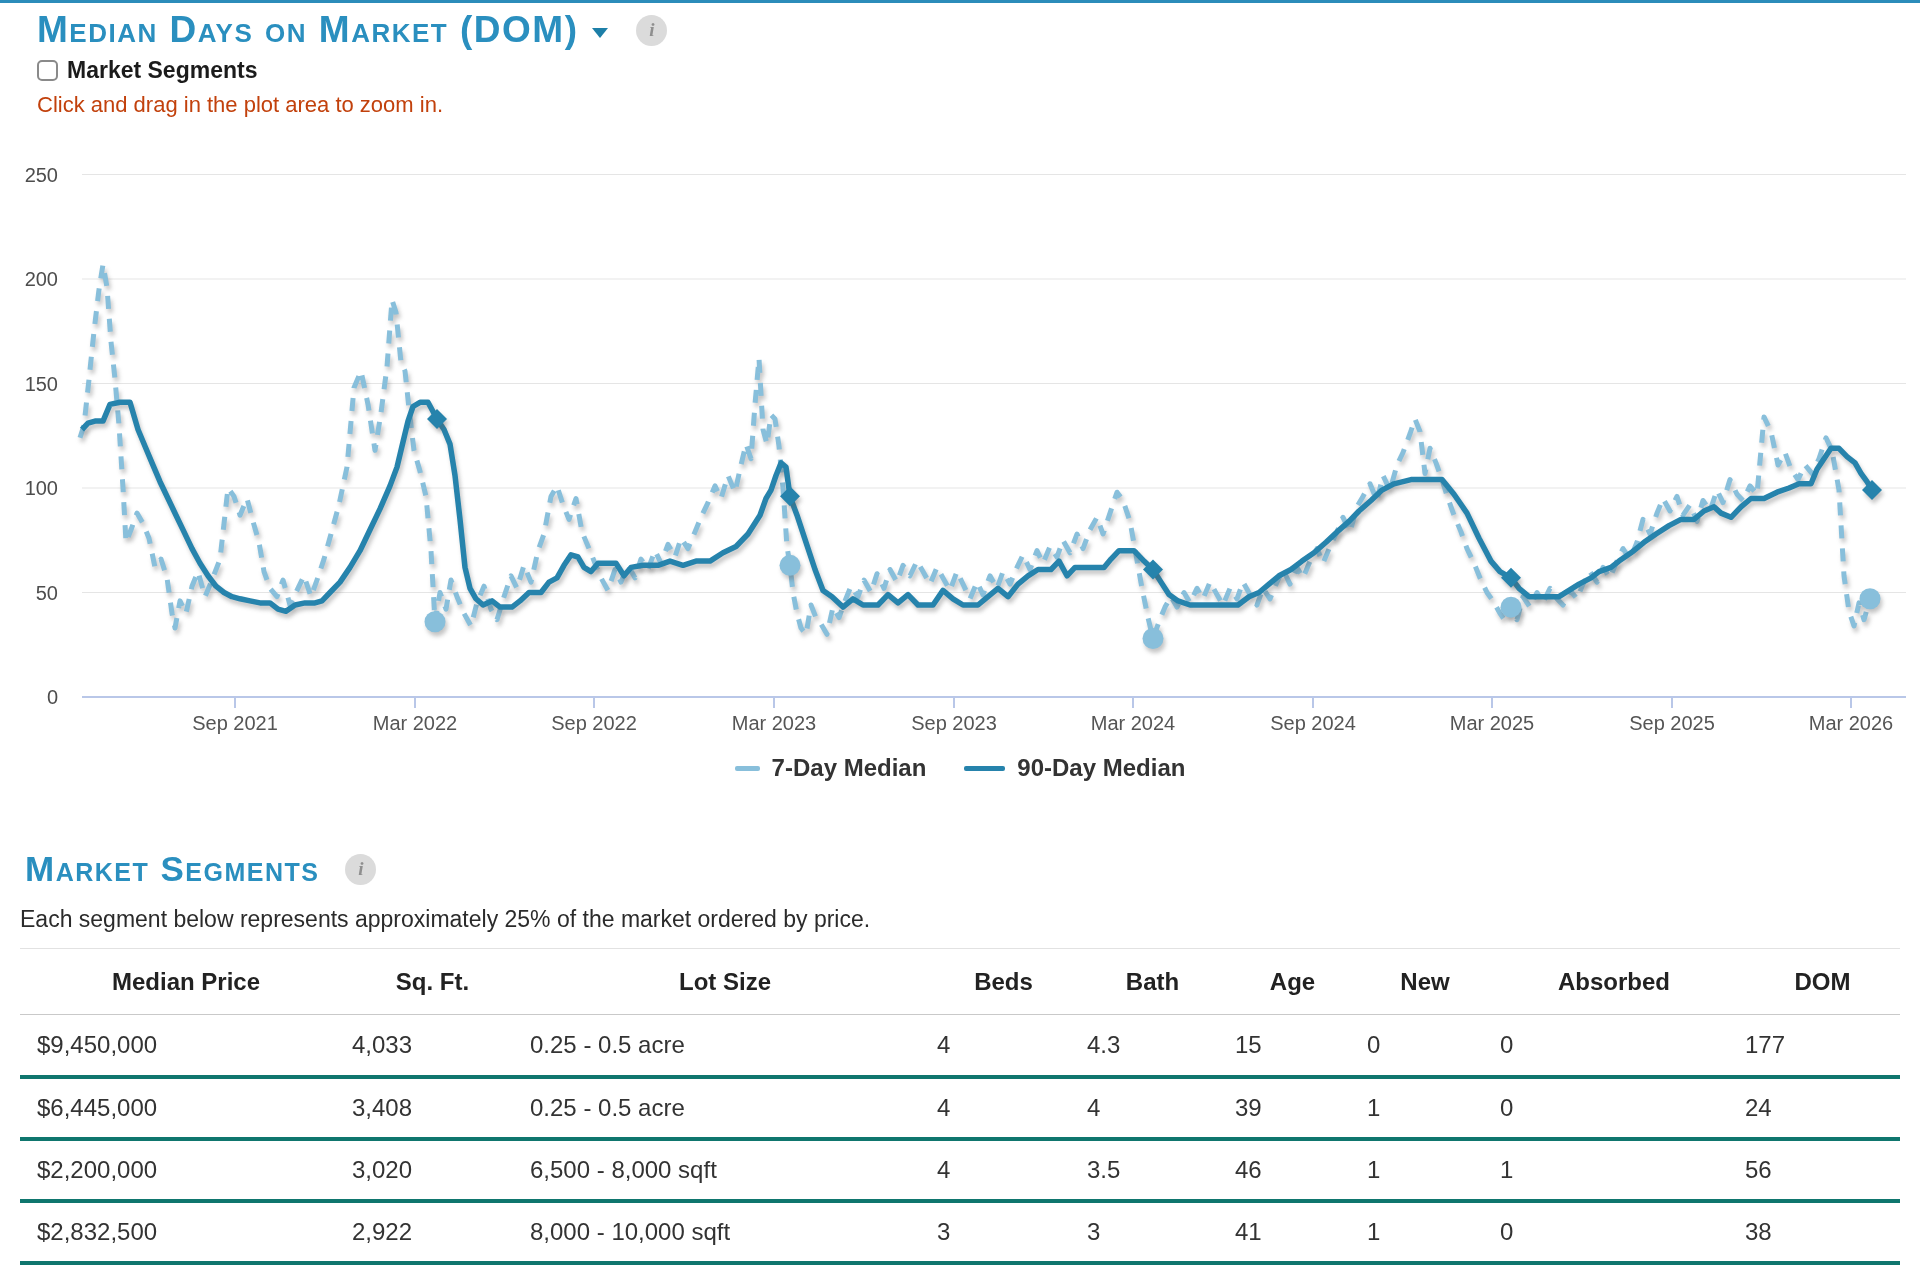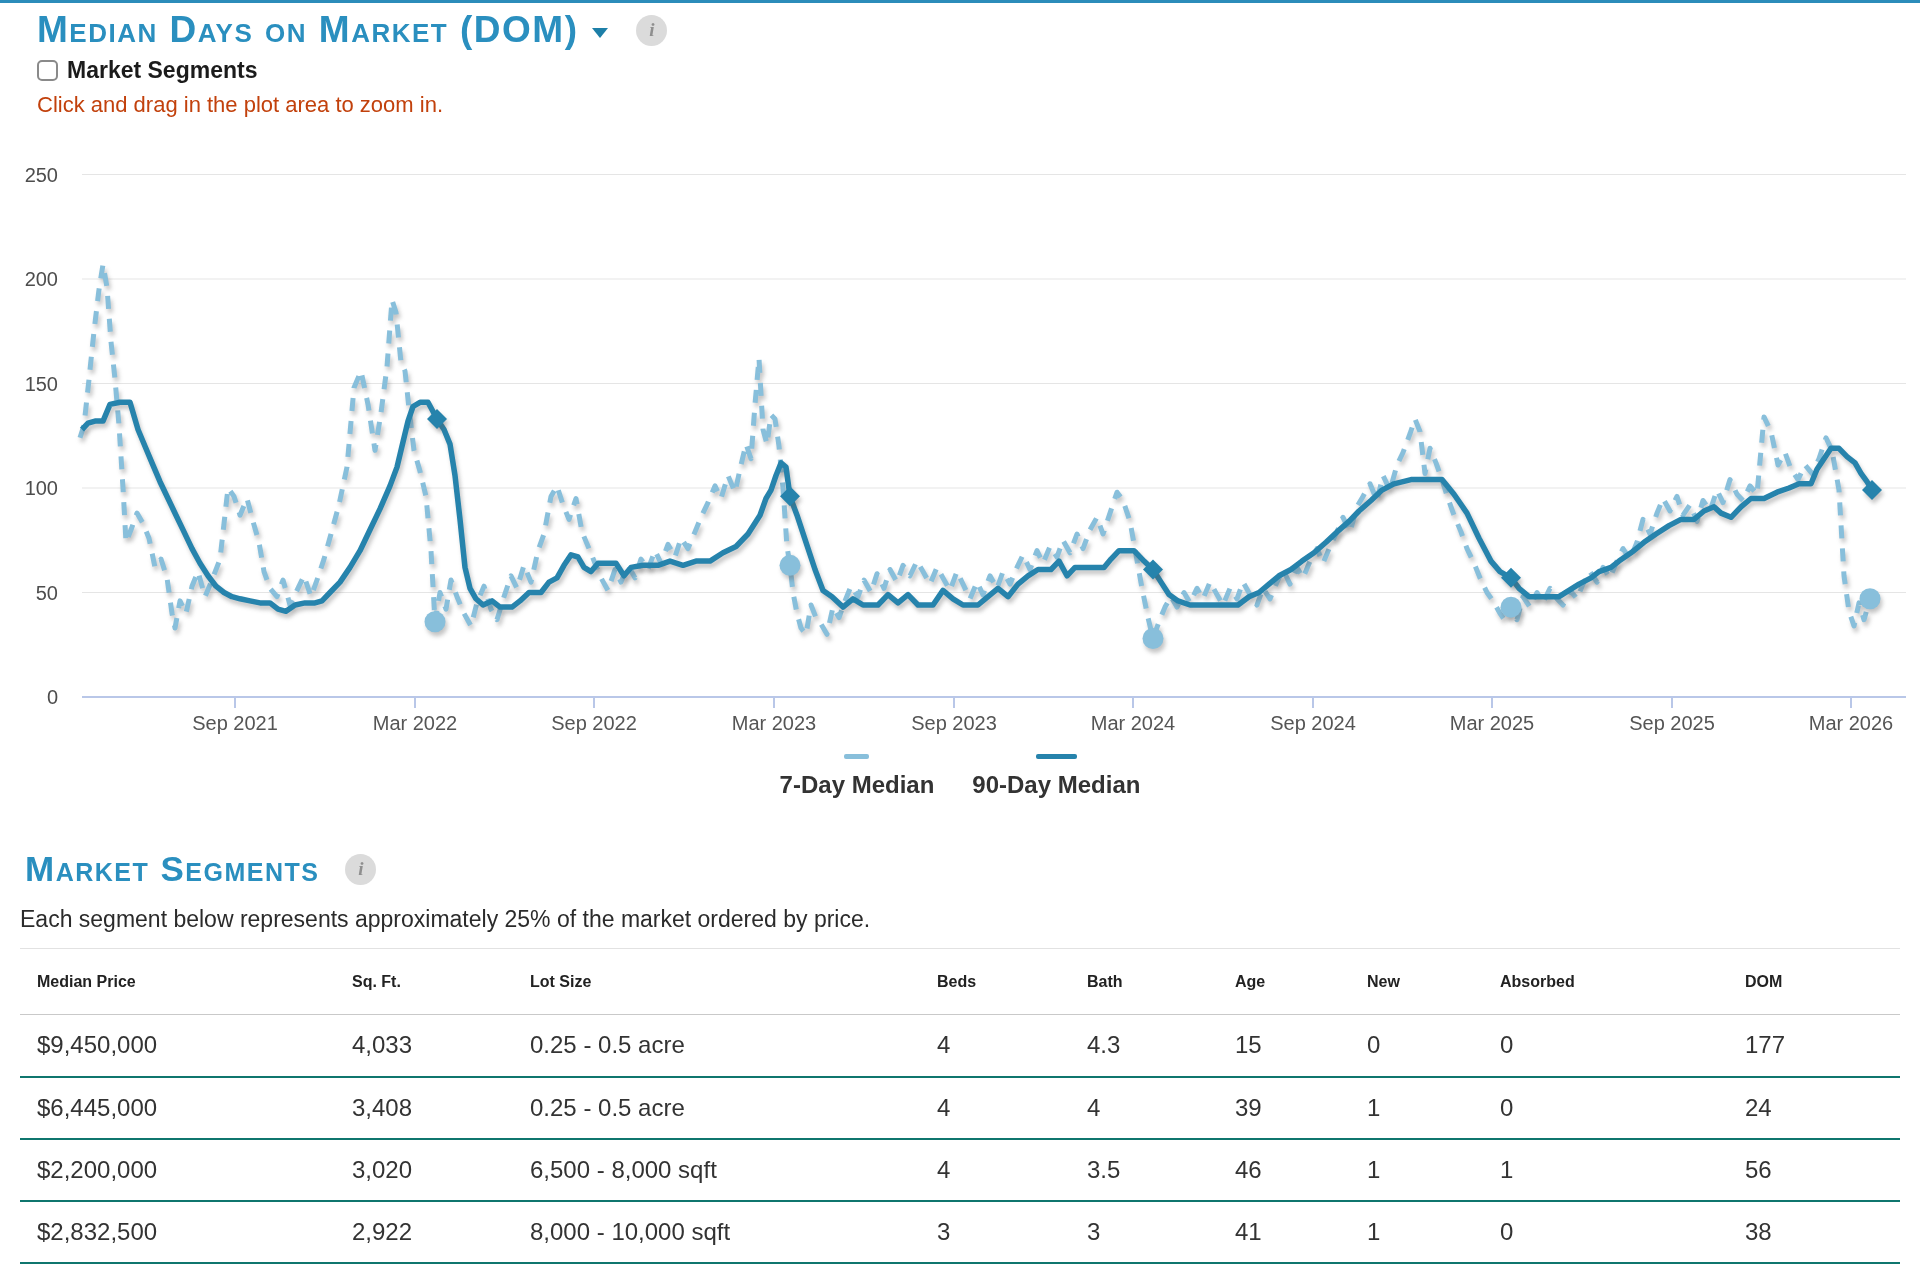--- a/index.html
+++ b/index.html
@@ -25,39 +25,39 @@
 
   .hint { position:absolute; left:37px; top:92px; font-size:22px; color:#c2410c; }
 
   #chart-svg { position:absolute; left:0; top:130px; }
   .axis-label { font-size:20px; fill:#4d4d4d; font-family:"Liberation Sans", sans-serif; }
   .x-label { fill:#555; }
   .series { filter:drop-shadow(2px 4px 2px rgba(90,90,90,0.35)); }
 
   .legend { position:absolute; left:0; top:754px; width:1920px; display:flex;
             justify-content:center; align-items:center; gap:38px; }
-  .legend-item { display:flex; align-items:center; gap:12px; cursor:pointer;flex-direction:column; }
+  .legend-item { display:flex; align-items:center; gap:12px; cursor:pointer; }
   .legend-swatch { height:5px; border-radius:2px; }
   .swatch-7day { width:25px; background:#88bfdb; }
   .swatch-90day { width:41px; background:#2683ac; }
   .legend-label { font-size:24px; font-weight:700; color:#333; }
 
   .ms-title-row { position:absolute; left:25px; top:850px; display:flex; align-items:center; }
   .ms-title-row .section-title { font-size:35px; }
   .ms-title-row .info-badge { margin-left:26px; }
 
   .ms-desc { position:absolute; left:20px; top:906px; font-size:23px; color:#2b2b2b;text-align:center; }
 
   table.segments { position:absolute; left:20px; top:948px; width:1880px;
                    border-collapse:collapse; table-layout:fixed; }
-  table.segments th { text-align:left; font-size:16px; font-weight:700; color:#222;
+  table.segments th { text-align:center; font-size:24px; font-weight:700; color:#222;
                       height:66px; padding-left:17px; vertical-align:middle;
                       border-top:1px solid #e2e2e2; border-bottom:1px solid #c9c9c9;margin-top:12px; }
   table.segments td { font-size:24px; color:#333; height:62px; padding-left:17px;
-                      vertical-align:middle; border-bottom:2px solid #0f766e; }
+                      vertical-align:middle; border-bottom:4px solid #0f766e; }
 </style>
 </head>
 <body>
 
 <div id="app">
   <div class="topbar"></div>
 
   <div class="title-row">
     <span class="section-title">Median Days on Market (DOM)</span>
     <span class="caret"></span>

